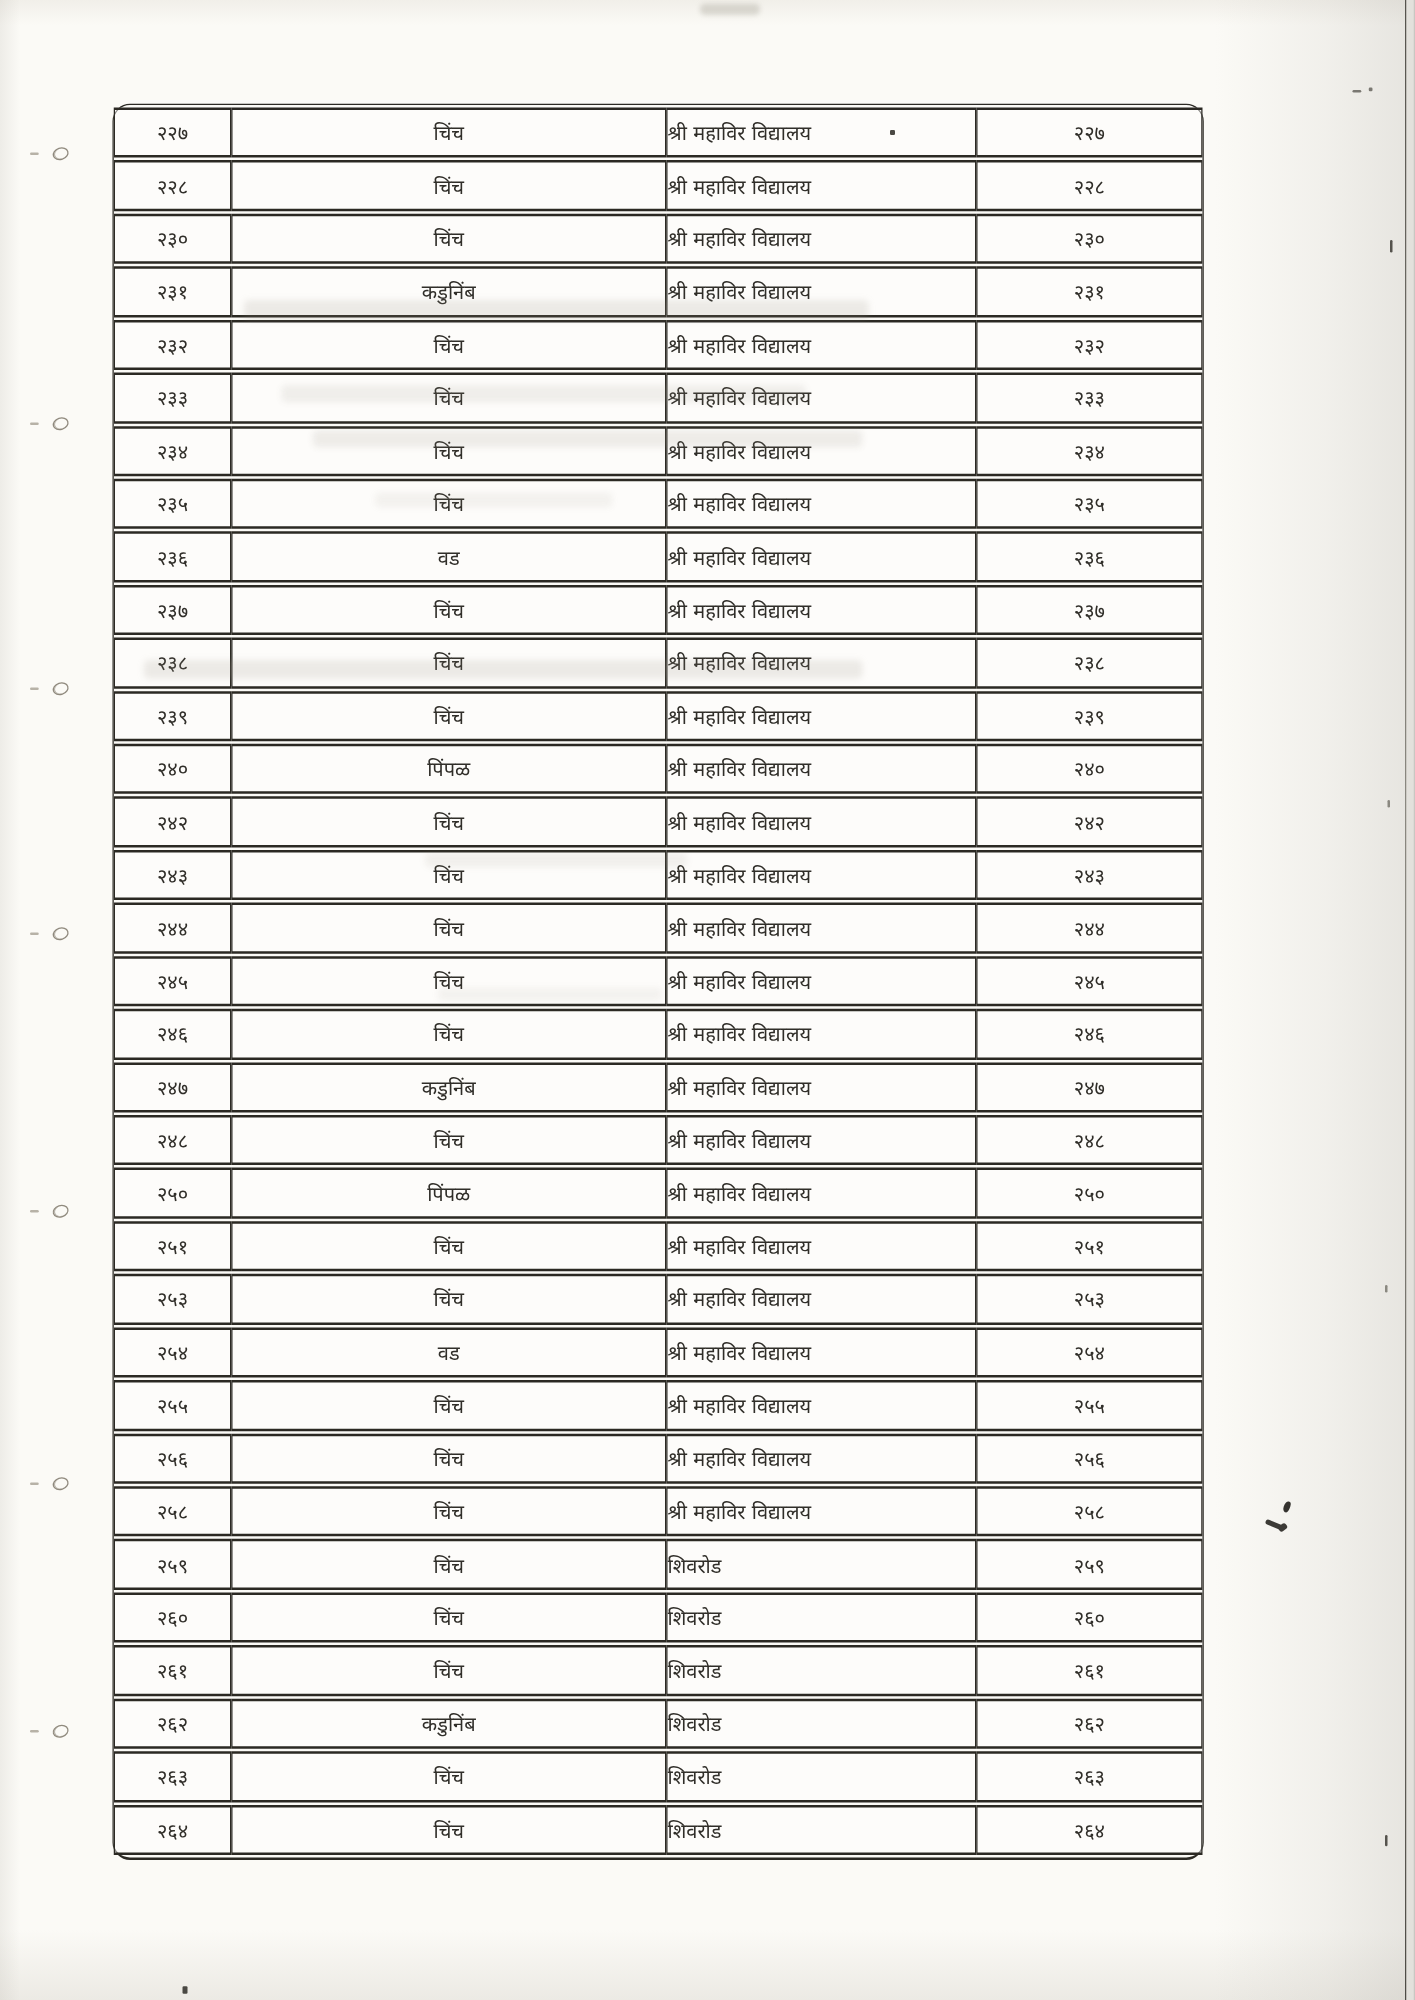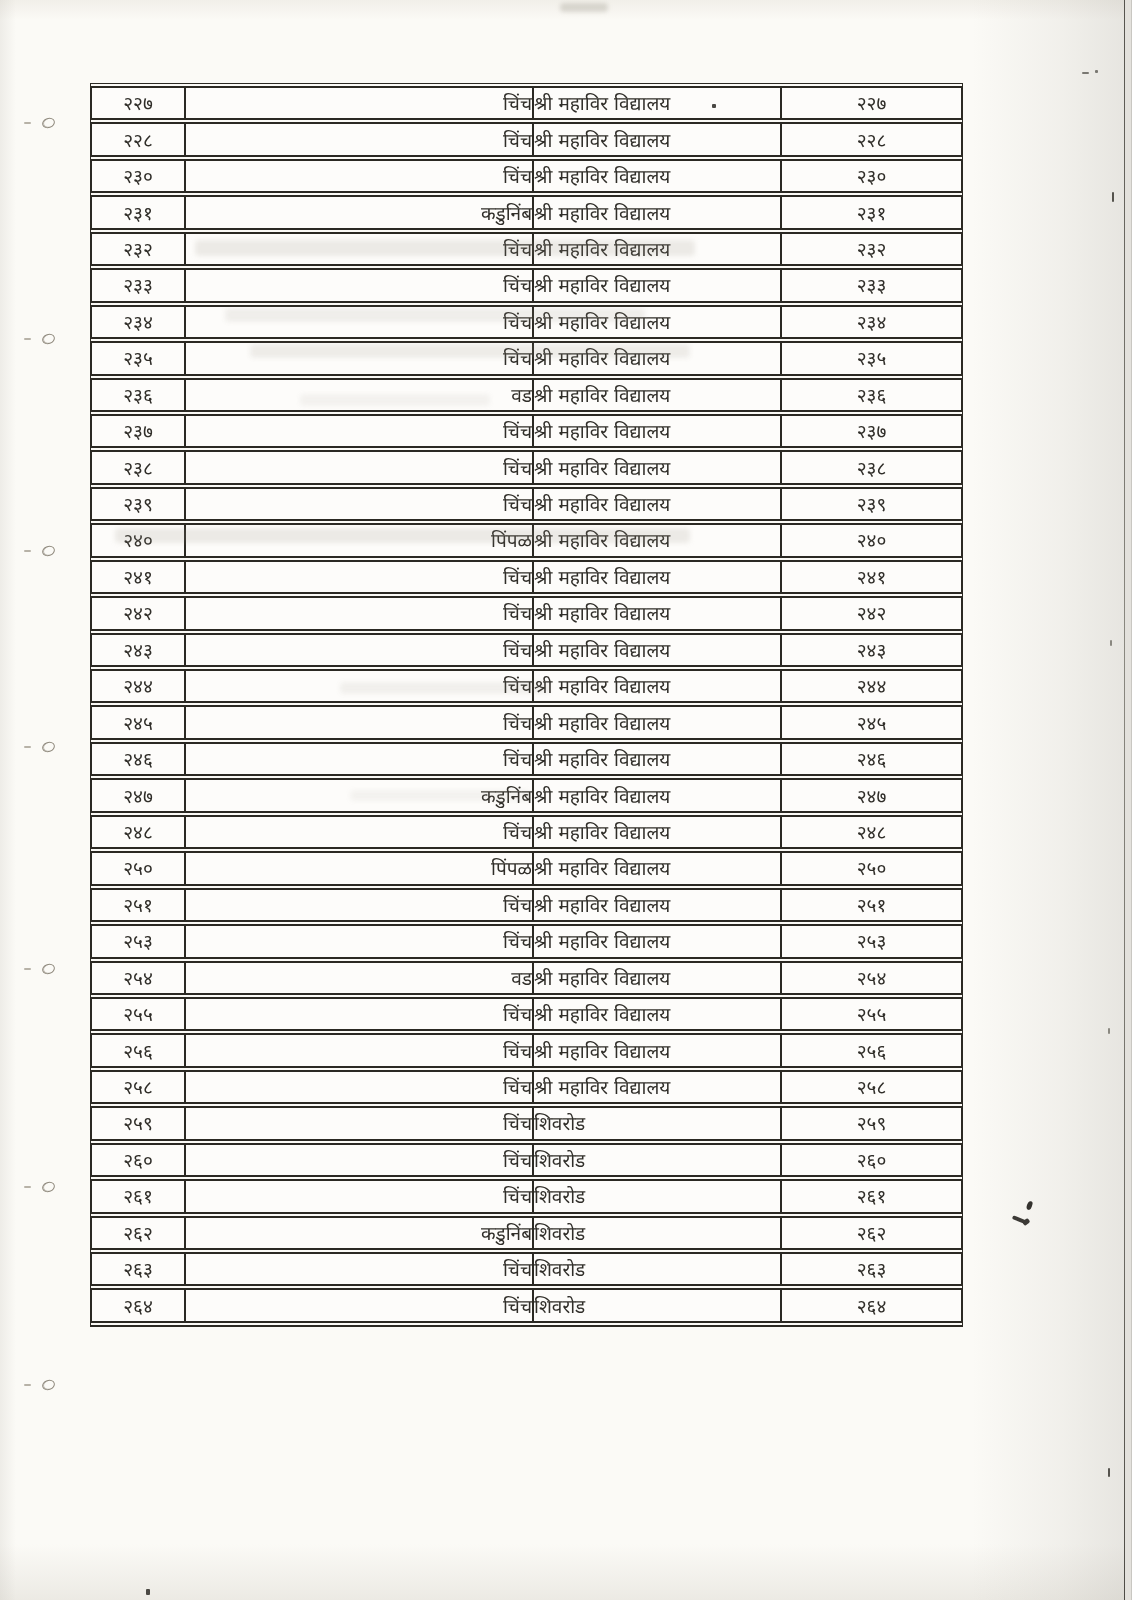--- a/index.html
+++ b/index.html
@@ -21,40 +21,41 @@
     background:
       linear-gradient(90deg, rgba(190,187,180,.22) 0, rgba(190,187,180,0) 16px),
       linear-gradient(270deg, rgba(180,177,170,.30) 0, rgba(195,192,185,.18) 70px, rgba(195,192,185,0) 160px),
       linear-gradient(180deg, #f1efe9 0, var(--paper) 20px, var(--paper) 96.5%, #eceae4 100%);
     overflow:hidden;
   }
 
   
   .table-wrap{position:absolute;left:90px;top:83px;width:871px;height:1420px;}
   table.treelist{
-    width:871px;height:1244px;table-layout:fixed;
+    width:871px;height:1405px;table-layout:fixed;
     border-collapse:separate;border-spacing:0 2px;
     border-left:1px solid var(--border);
     border-right:1px solid var(--border);
     border-top:1px solid var(--border);
     border-bottom:2px solid var(--border);
     color:var(--ink);
-    font-size:19px;
+    font-size:16px;
+    border-radius:14px;
   }
   table.treelist td{
     border:2px solid var(--border);
     border-left-width:1px;border-right-width:1px;
     background:rgba(255,255,255,.45);
     vertical-align:middle;
     padding:0;
     overflow:hidden;
     white-space:nowrap;
   }
   td.c-sr  {text-align:center;}
-  td.c-tree{text-align:right;padding-left:10px;}
+  td.c-tree{text-align:center;padding-left:10px;}
   td.c-loc {text-align:left;padding-left:8px;}
   td.c-sr2 {text-align:center;}
 
   
   .scan-edge-line{
     position:absolute;top:0;bottom:0;right:6px;width:2px;
     background:linear-gradient(180deg,#55534d 0,#8a8880 40%,#6f6d66 75%,#4d4b45 100%);
   }
   .right-band{
     position:absolute;top:0;bottom:0;right:0;width:6px;
@@ -171,26 +172,20 @@
             <td class="c-sr">२३९</td>
             <td class="c-tree">चिंच</td>
             <td class="c-loc">श्री महाविर विद्यालय</td>
             <td class="c-sr2">२३९</td>
           </tr>
           <tr>
             <td class="c-sr">२४०</td>
             <td class="c-tree">पिंपळ</td>
             <td class="c-loc">श्री महाविर विद्यालय</td>
             <td class="c-sr2">२४०</td>
-          </tr>
-          <tr>
-            <td class="c-sr">२४१</td>
-            <td class="c-tree">चिंच</td>
-            <td class="c-loc">श्री महाविर विद्यालय</td>
-            <td class="c-sr2">२४१</td>
           </tr>
           <tr>
             <td class="c-sr">२४२</td>
             <td class="c-tree">चिंच</td>
             <td class="c-loc">श्री महाविर विद्यालय</td>
             <td class="c-sr2">२४२</td>
           </tr>
           <tr>
             <td class="c-sr">२४३</td>
             <td class="c-tree">चिंच</td>

